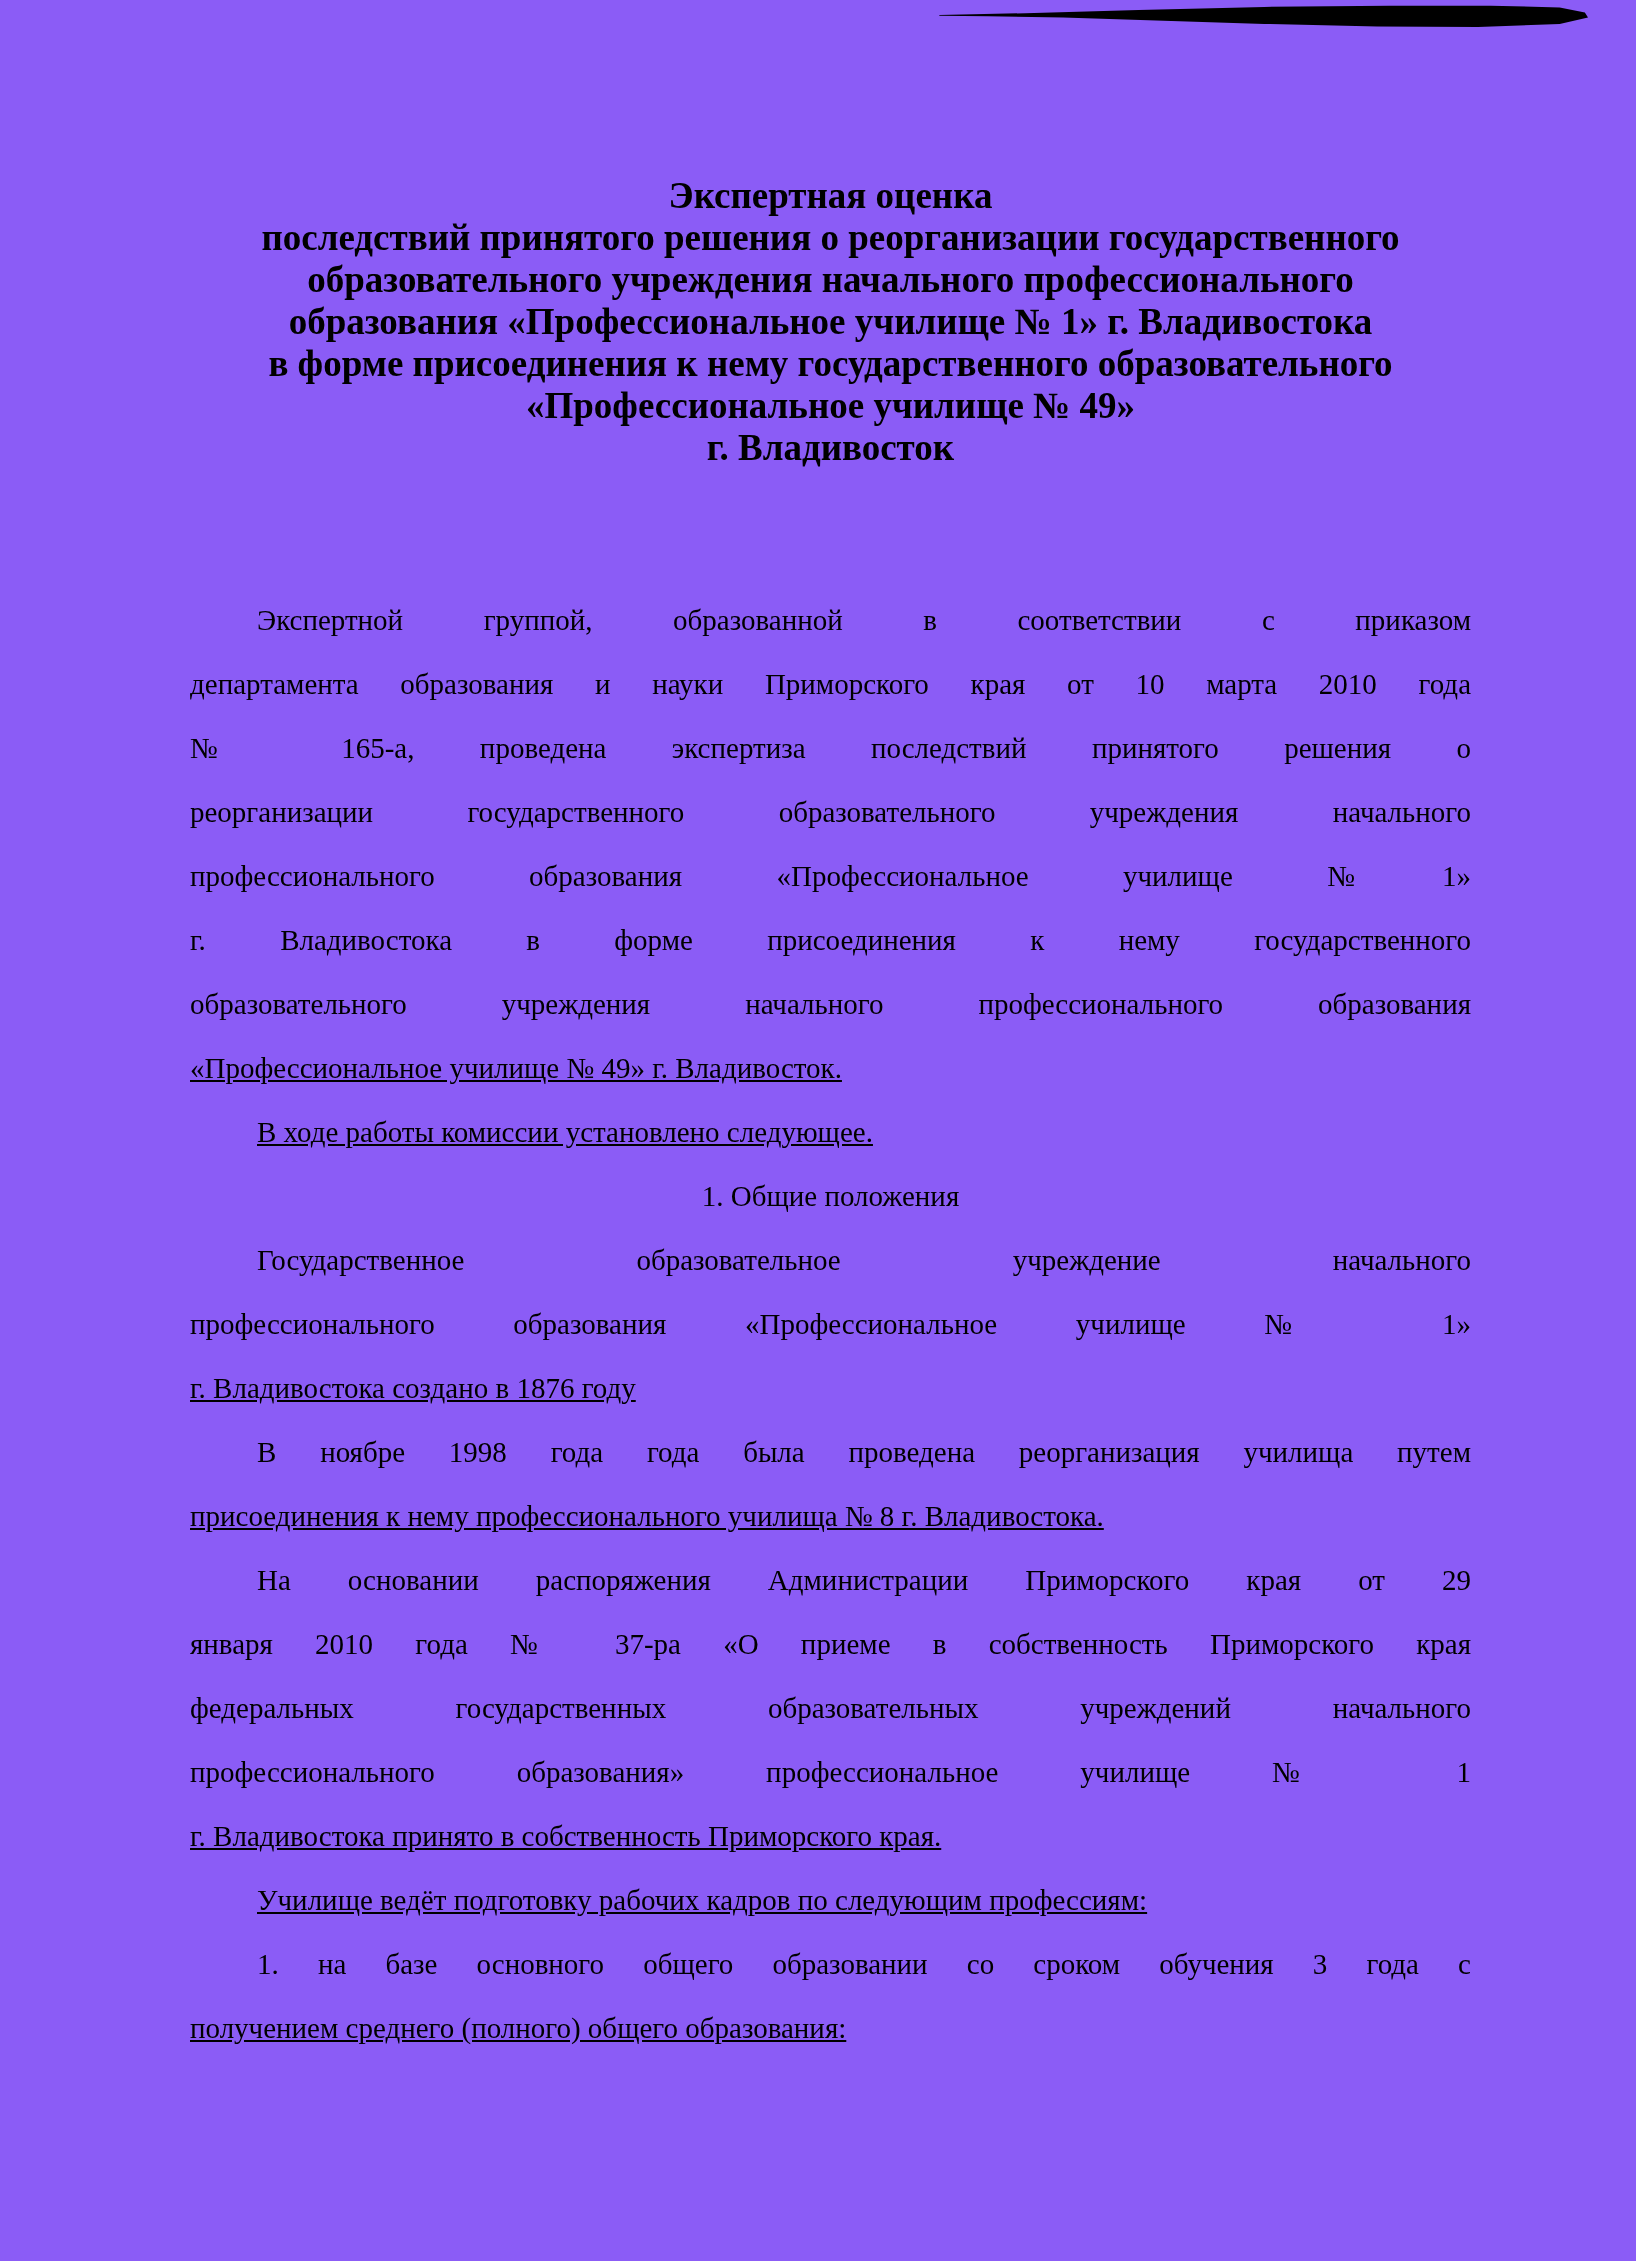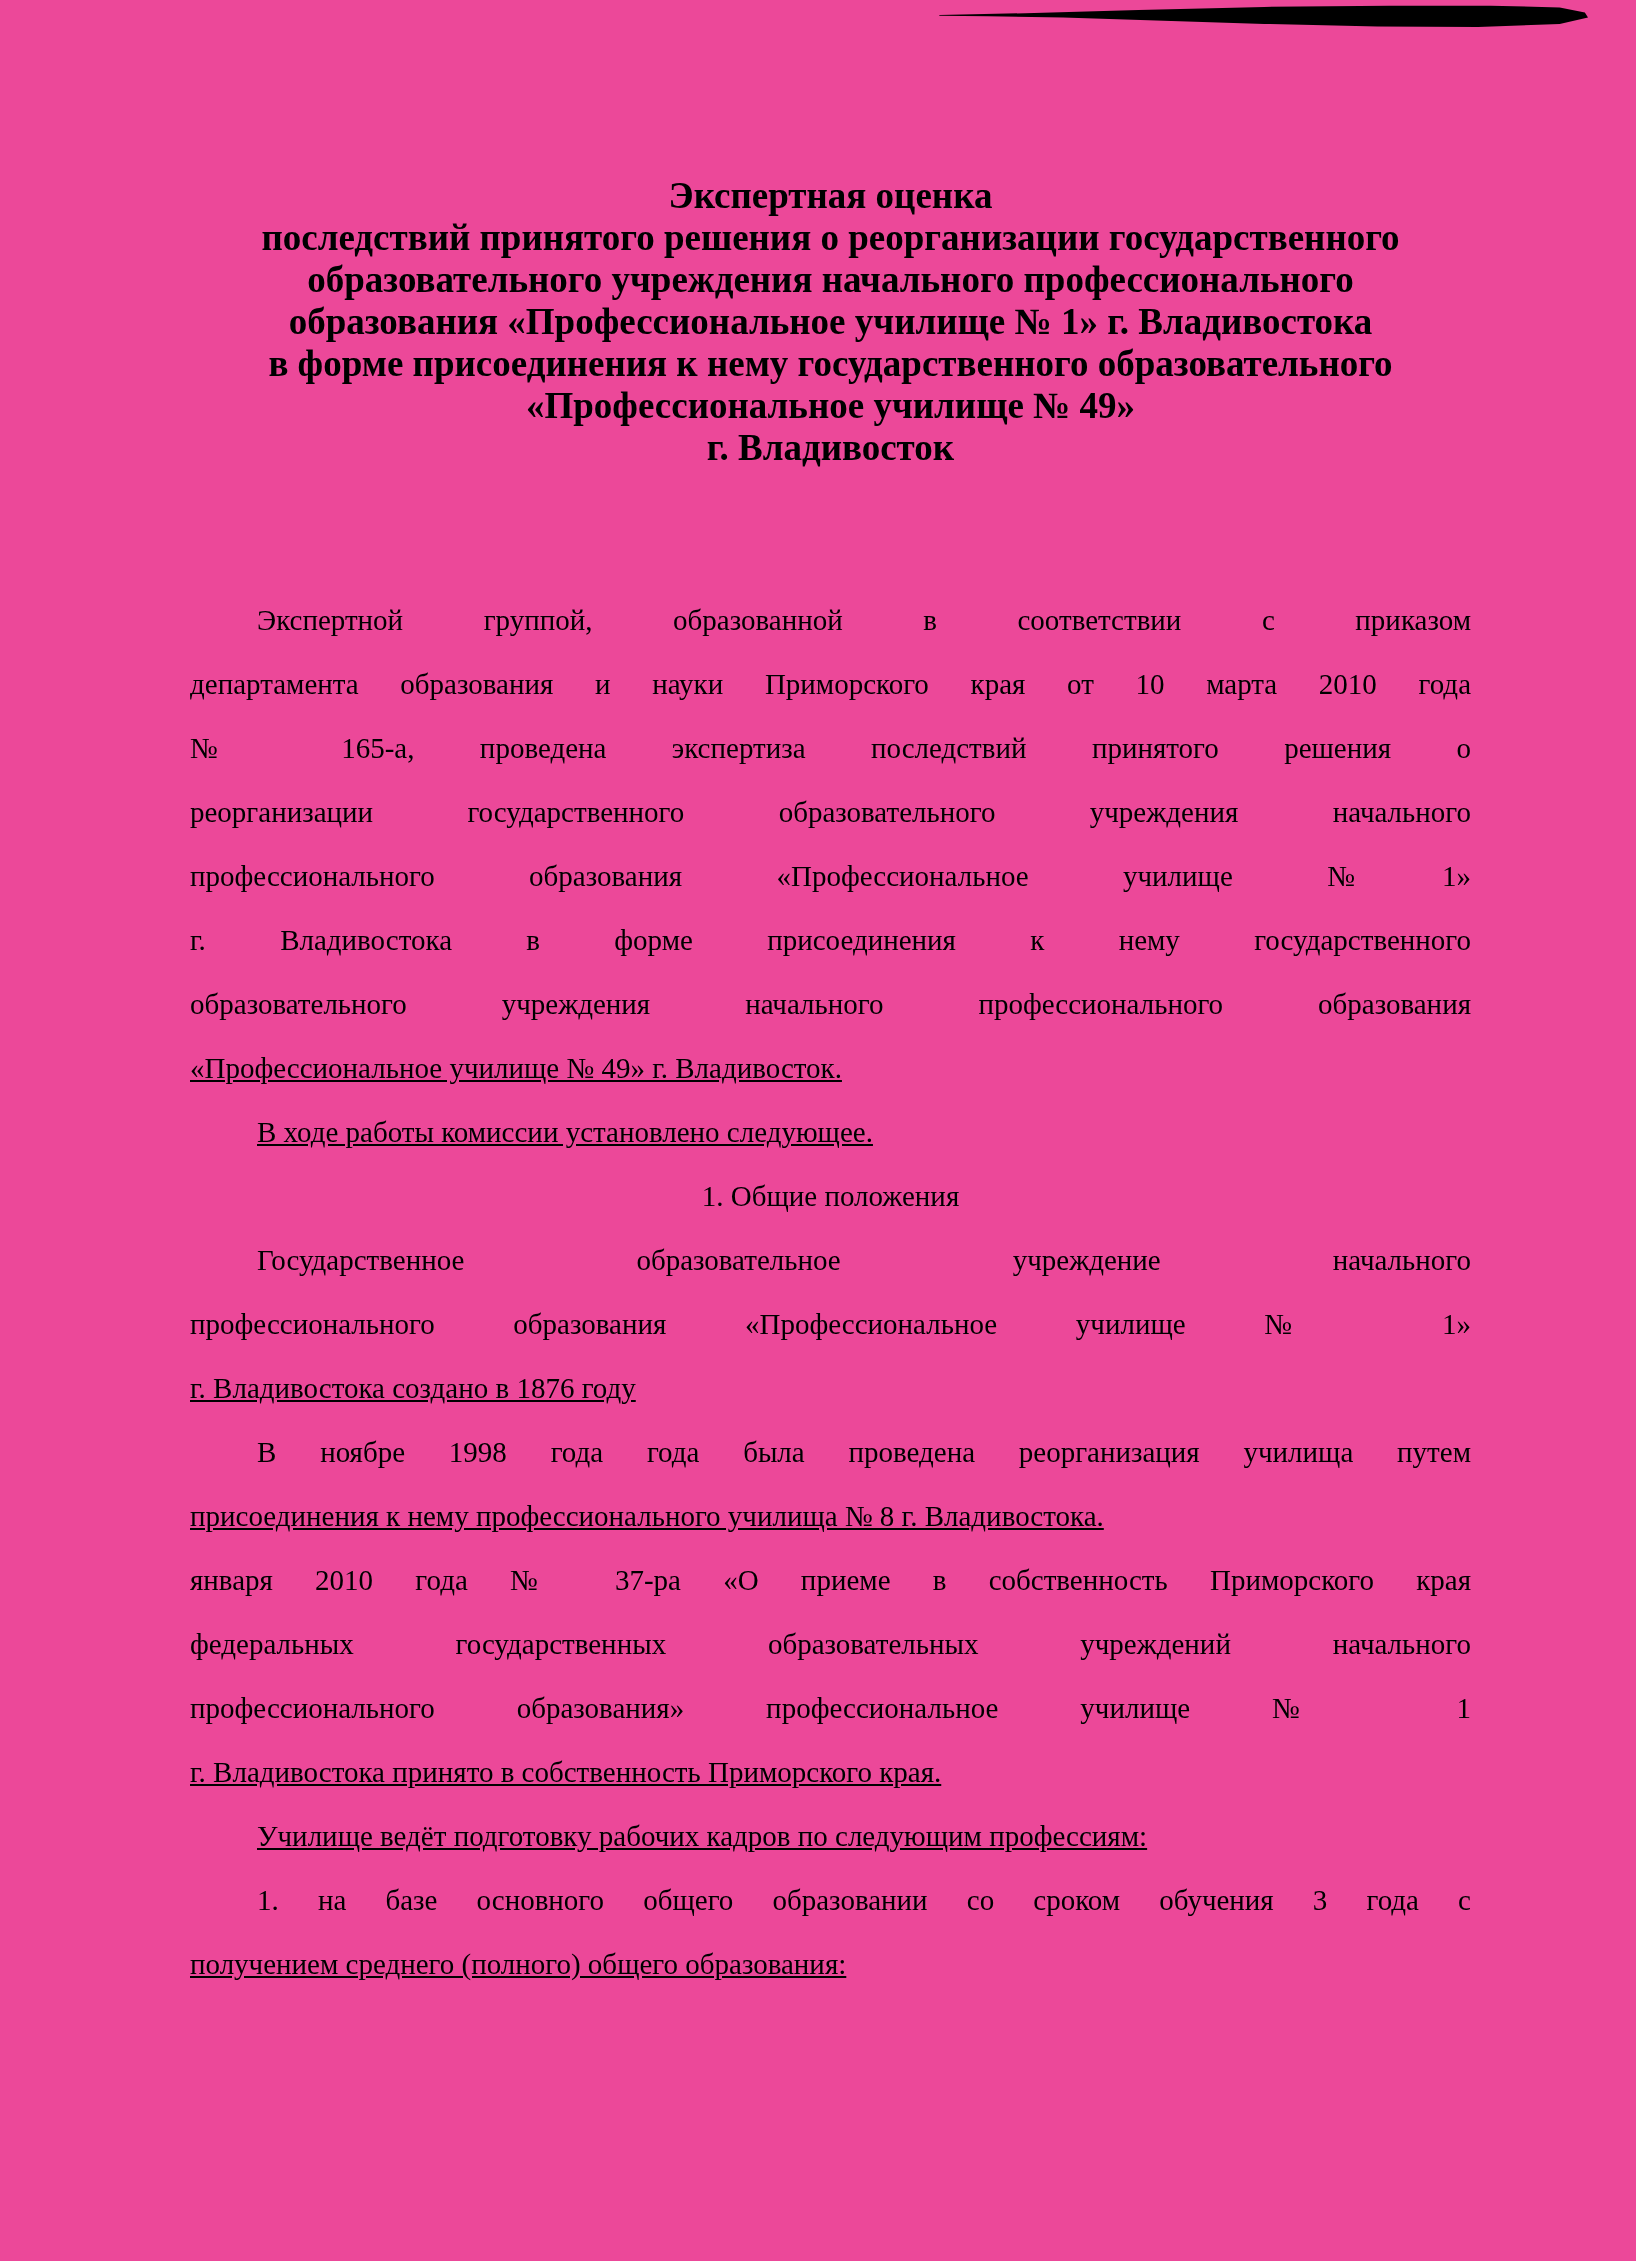--- a/index.html
+++ b/index.html
@@ -1,20 +1,20 @@
 <!DOCTYPE html>
 <html style="font-size:10px"><head>
 <meta charset="utf-8">
 <style>
   html, body { margin: 0; padding: 0; }
   .page {
     position: relative;
     width: 1636px;
     height: 2261px;
-    background: #ec4899;
+    background: #8b5cf6;
     overflow: hidden;
     font-family: "Liberation Serif", "DejaVu Serif", serif;
     color: #000000;
   }
   .streak-svg {
     position: absolute;
     top: 0; left: 0;
     width: 1636px; height: 44px;
     display: block;
   }
@@ -76,20 +76,21 @@
       <div class="b-line justify">г. Владивостока в форме присоединения к нему государственного</div>
       <div class="b-line justify">образовательного учреждения начального профессионального образования</div>
       <div class="b-line left">«Профессиональное училище № 49» г. Владивосток.</div>
       <div class="b-line left indent">В ходе работы комиссии установлено следующее.</div>
       <div class="b-line center">1. Общие положения</div>
       <div class="b-line justify indent">Государственное образовательное учреждение начального</div>
       <div class="b-line justify">профессионального образования «Профессиональное училище № 1»</div>
       <div class="b-line left">г. Владивостока  создано в 1876 году</div>
       <div class="b-line justify indent">В ноябре 1998 года года была проведена реорганизация училища путем</div>
       <div class="b-line left">присоединения к нему профессионального училища № 8 г. Владивостока.</div>
+      <div class="b-line justify indent">На основании распоряжения Администрации Приморского края от 29</div>
       <div class="b-line justify">января 2010 года № 37-ра «О приеме в собственность Приморского края</div>
       <div class="b-line justify">федеральных государственных образовательных учреждений начального</div>
       <div class="b-line justify">профессионального образования» профессиональное училище № 1</div>
       <div class="b-line left">г. Владивостока принято в собственность Приморского края.</div>
       <div class="b-line left indent">Училище ведёт подготовку рабочих кадров по следующим профессиям:</div>
       <div class="b-line justify indent">1. на базе основного общего образовании со сроком обучения 3 года с</div>
       <div class="b-line left">получением среднего (полного) общего образования:</div>
     </div>
 
 </div>

